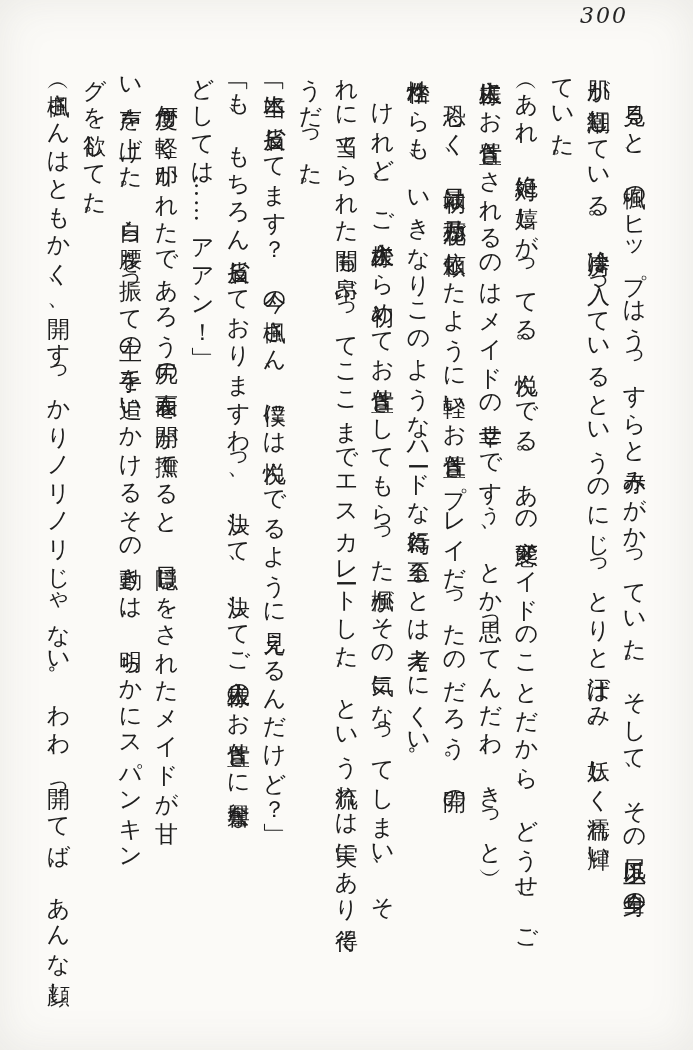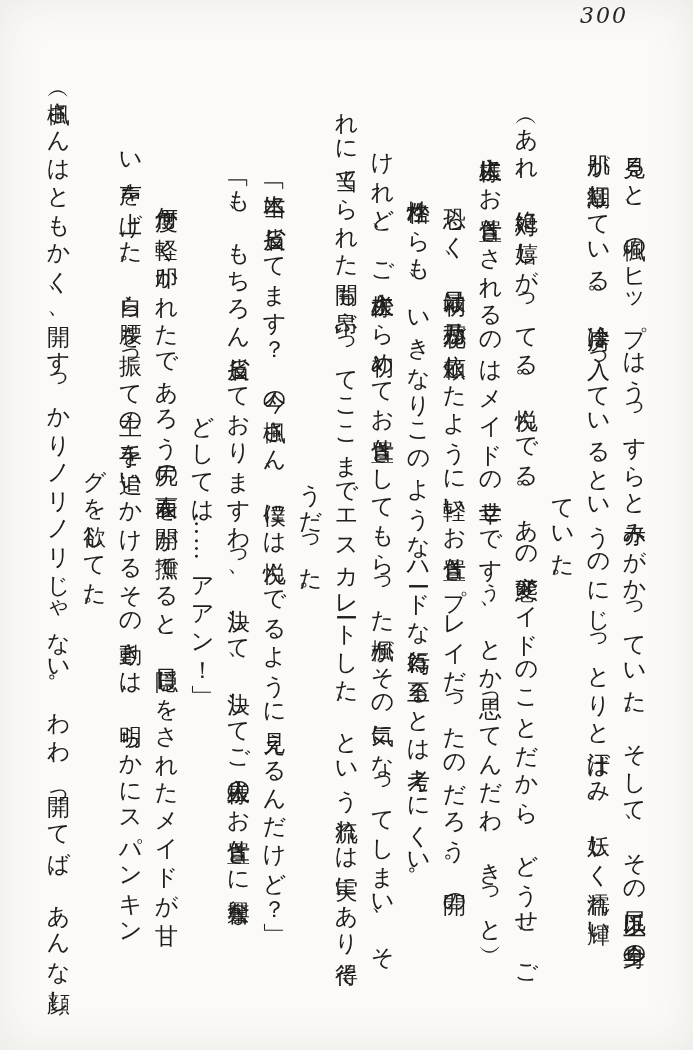--- a/index.html
+++ b/index.html
@@ -11,21 +11,20 @@
     height: 1050px;
     position: relative;
     background: #fbfaf7;
     overflow: hidden;
     font-family: "DejaVu Serif", "Liberation Serif", serif;
   }
   .book-page {
     position: absolute;
     inset: 0;
     box-shadow: inset 0 0 45px rgba(90, 85, 80, 0.10);
-    text-align: center;
   }
   .page-number {
     position: absolute;
     top: 3px;
     left: 580px;
     font-size: 22px;
     font-style: italic;
     letter-spacing: 2px;
     color: #242424;
   }

